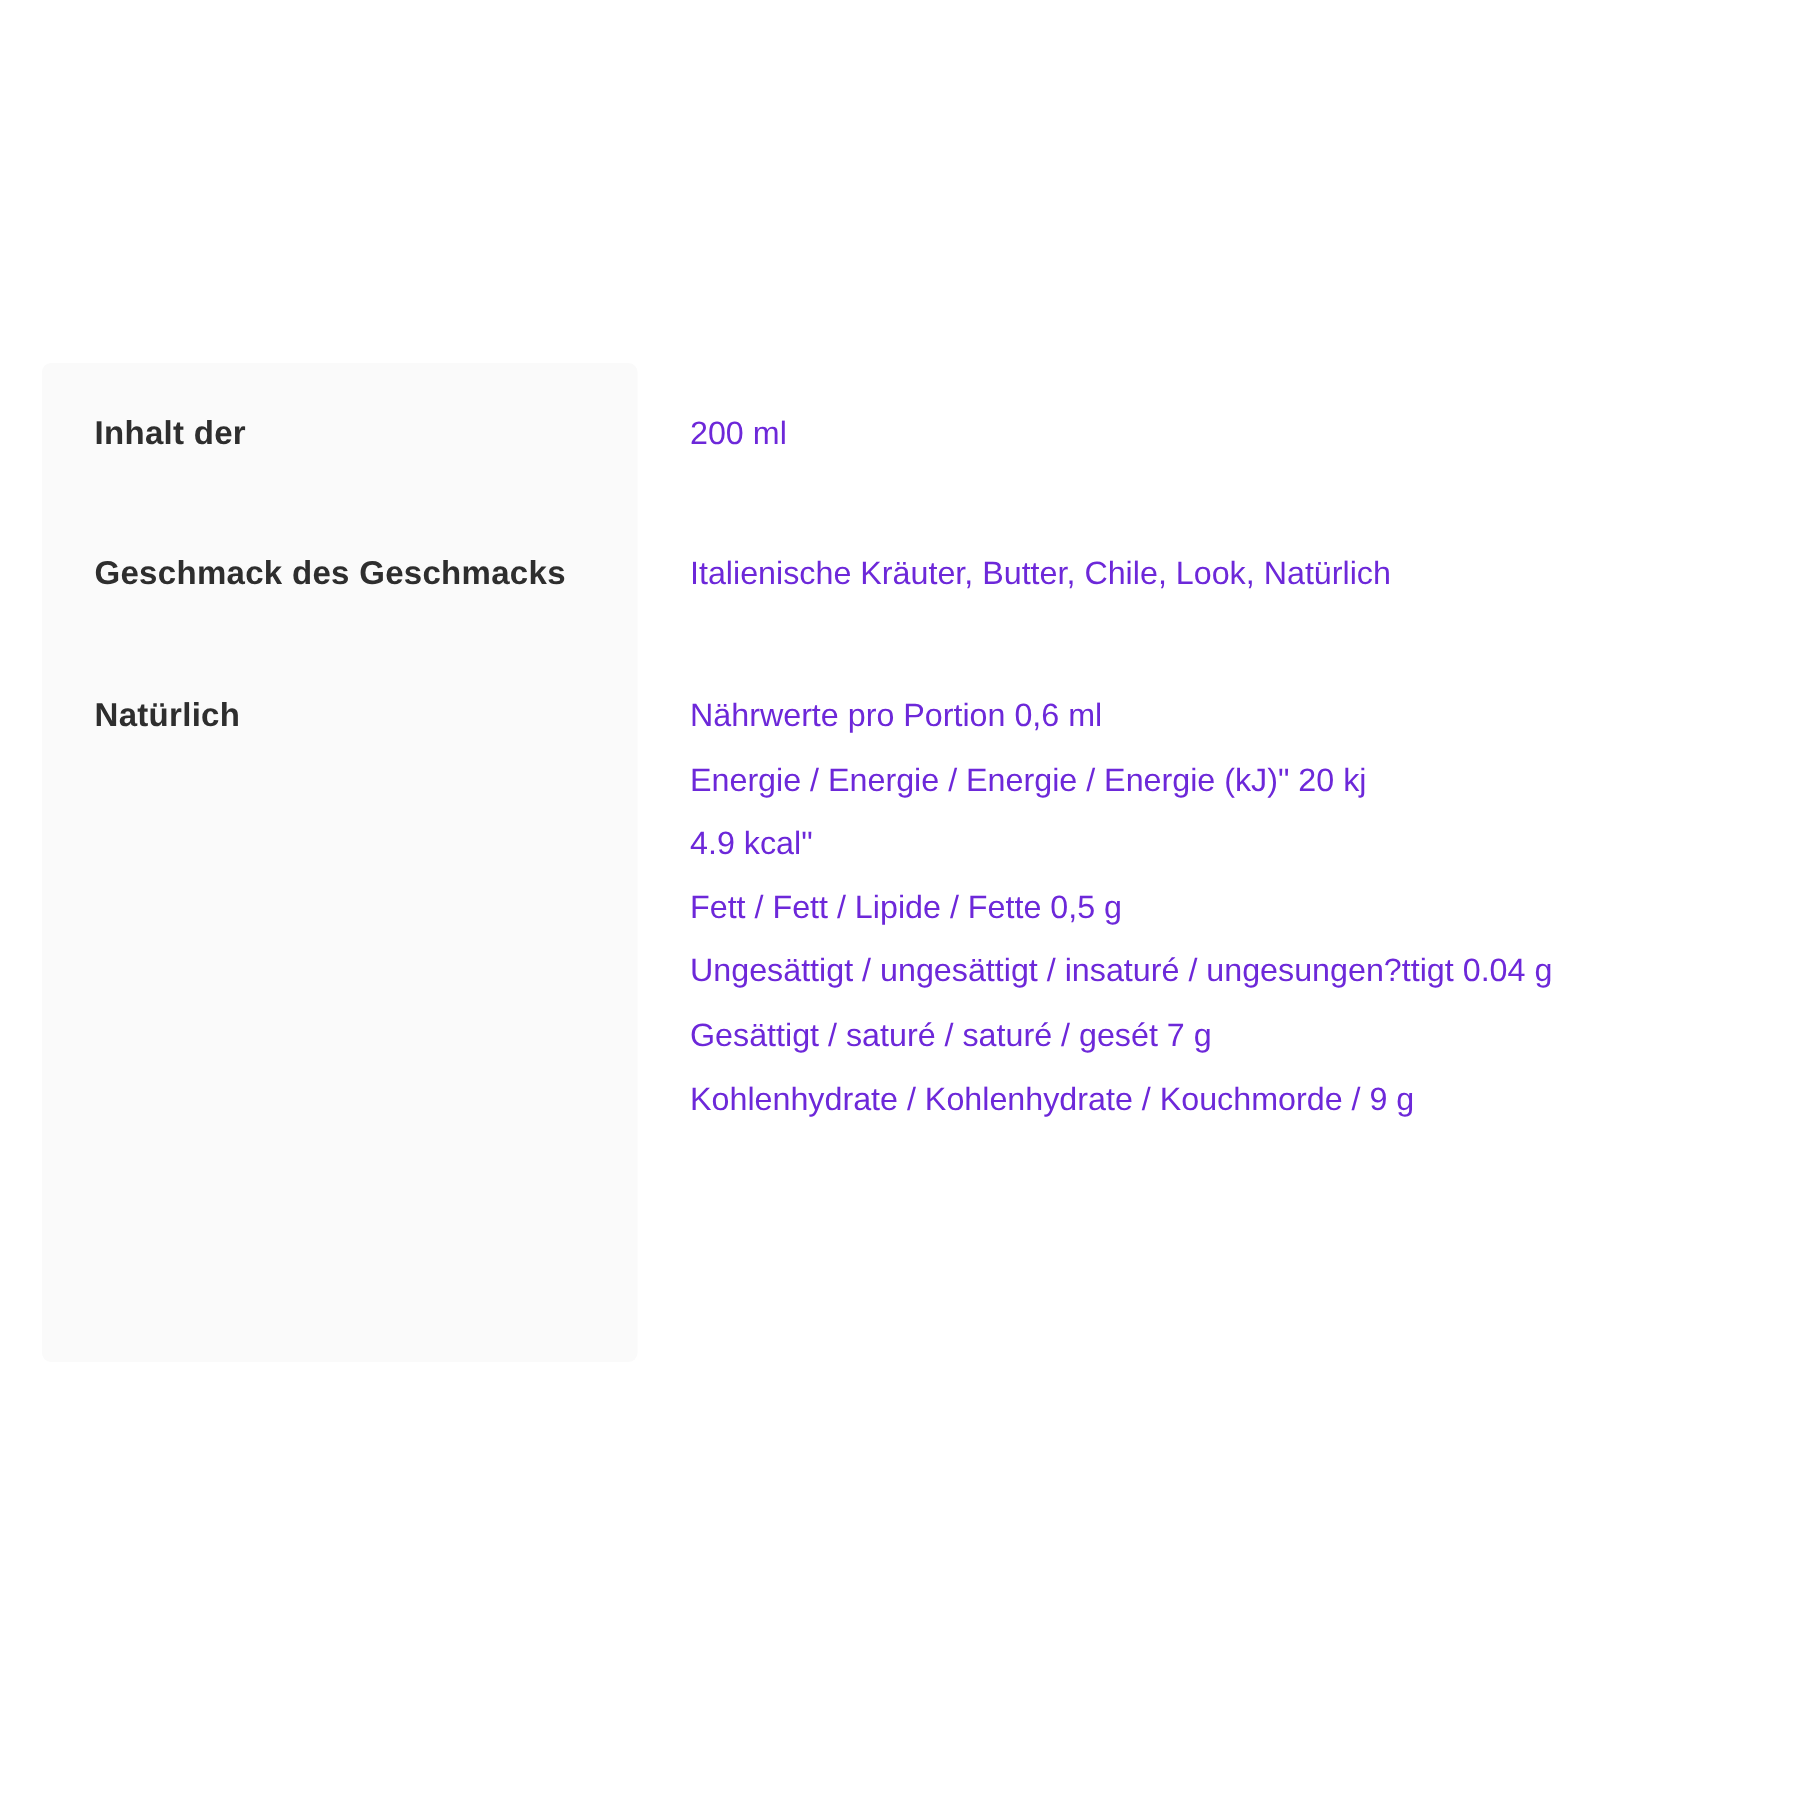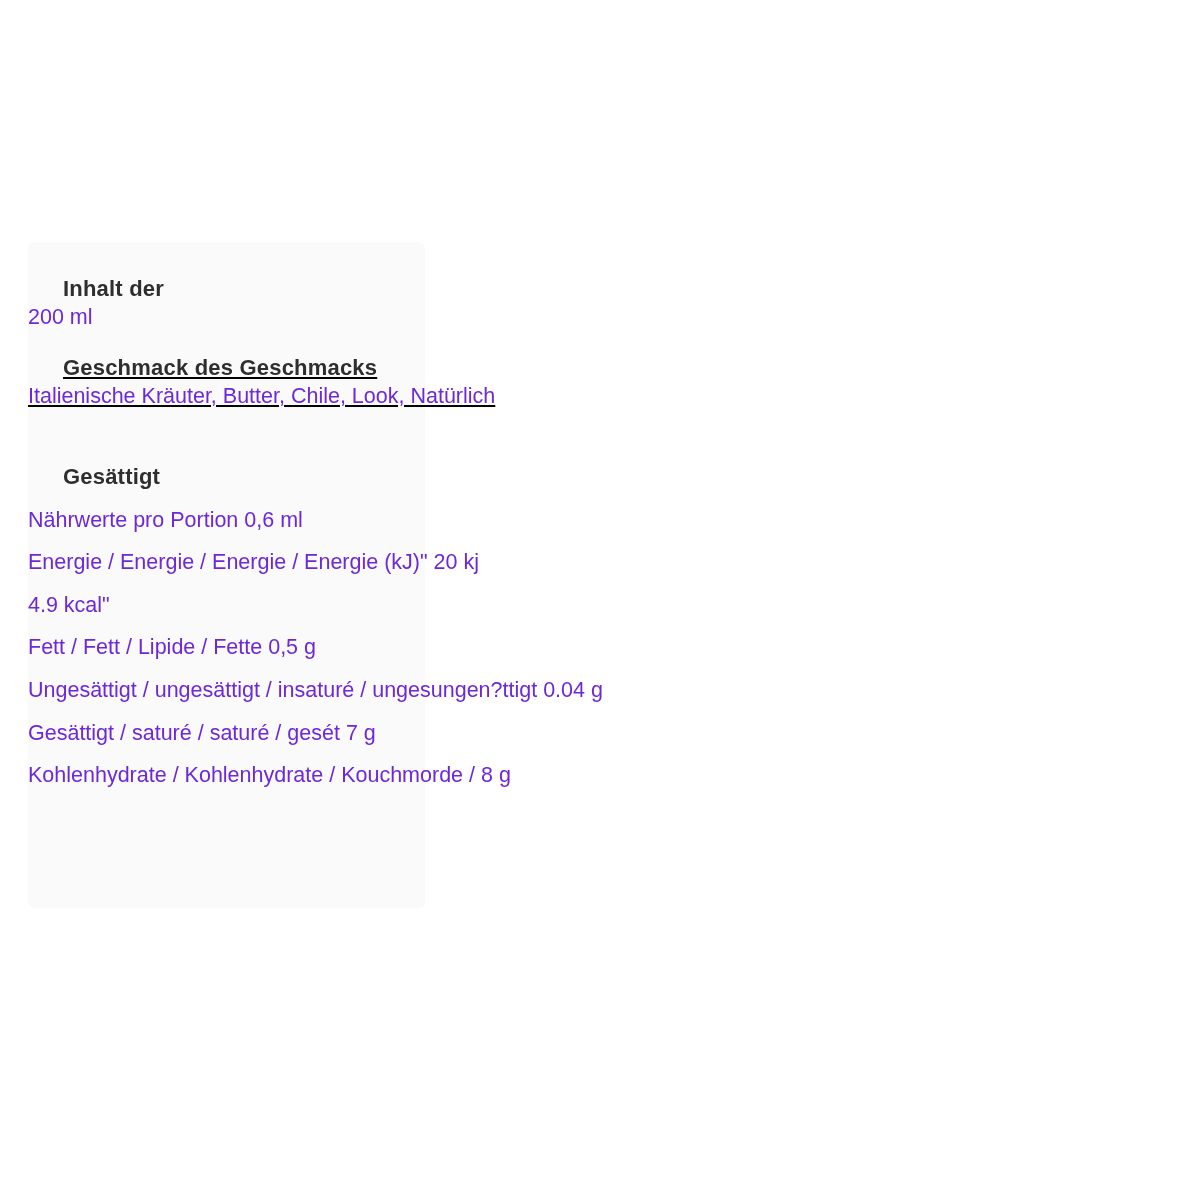--- a/index.html
+++ b/index.html
@@ -28,24 +28,23 @@
     height: 666px;
     background: #fafafa;
     border-radius: 6px;
   }
   .row {
     position: absolute;
     left: 28px;
     right: 40px;
     display: flex;
     align-items: flex-start;
-    flex-direction: column;
   }
   .row-1 { top: 275px; }
-  .row-2 { top: 354px; text-decoration: underline; }
+  .row-2 { top: 368px; }
   .row-3 { top: 456px; }
   .cell-label {
     box-sizing: border-box;
     width: 432px;
     padding-left: 35px;
     flex: 0 0 auto;
     font-size: 22px;
     font-weight: 700;
     color: #2e2e2e;
     line-height: 28px;
@@ -77,25 +76,25 @@
     <div class="cell-label">Inhalt der</div>
     <div class="cell-value">200 ml</div>
   </div>
 
   <div class="row row-2">
     <div class="cell-label">Geschmack des Geschmacks</div>
     <div class="cell-value">Italienische Kräuter, Butter, Chile, Look, Natürlich</div>
   </div>
 
   <div class="row row-3">
-    <div class="cell-label">Gesättigt</div>
+    <div class="cell-label">Natürlich</div>
     <div class="cell-value">
       <div class="value-line">Nährwerte pro Portion 0,6 ml</div>
       <div class="value-line">Energie / Energie / Energie / Energie (kJ)" 20 kj</div>
       <div class="value-line">4.9 kcal"</div>
       <div class="value-line">Fett / Fett / Lipide / Fette 0,5 g</div>
       <div class="value-line">Ungesättigt / ungesättigt / insaturé / ungesungen?ttigt 0.04 g</div>
       <div class="value-line">Gesättigt / saturé / saturé / gesét 7 g</div>
-      <div class="value-line">Kohlenhydrate / Kohlenhydrate / Kouchmorde / 8 g</div>
+      <div class="value-line">Kohlenhydrate / Kohlenhydrate / Kouchmorde / 9 g</div>
     </div>
   </div>
 
 </div>
 
 </body></html>

